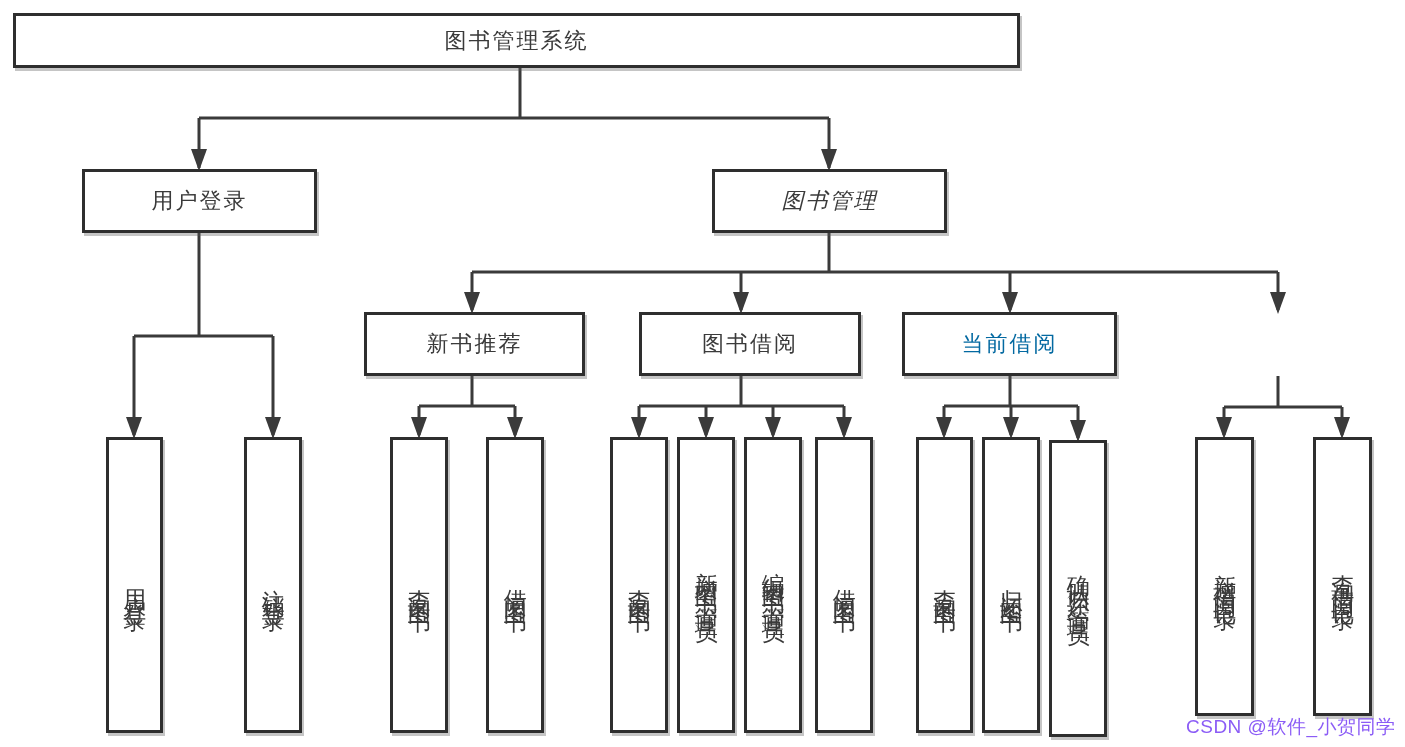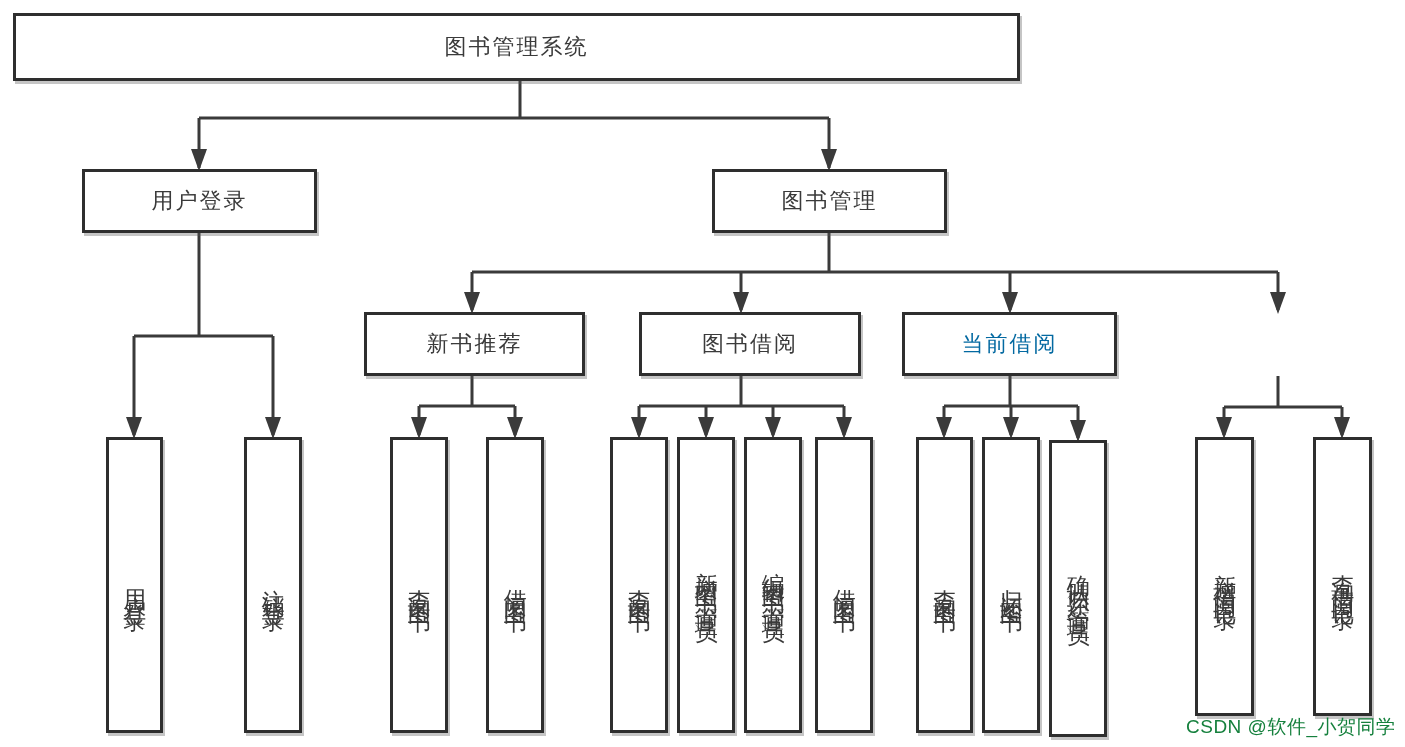--- a/index.html
+++ b/index.html
@@ -55,28 +55,28 @@
       <polygon points="773,439 765,417 781,417"></polygon>
       <polygon points="844,439 836,417 852,417"></polygon>
       <polygon points="944,439 936,417 952,417"></polygon>
       <polygon points="1011,439 1003,417 1019,417"></polygon>
       <polygon points="1078,442 1070,420 1086,420"></polygon>
       <polygon points="1224,439 1216,417 1232,417"></polygon>
       <polygon points="1342,439 1334,417 1350,417"></polygon>
     </g>
   </svg>
 
-  <div class="box" style="left: 13px; top: 13px; width: 1007px; height: 68px; border-color: rgb(46, 46, 46); color: rgb(58, 58, 58);">
+  <div class="box" style="left: 13px; top: 13px; width: 1007px; height: 55px; border-color: rgb(46, 46, 46); color: rgb(58, 58, 58);">
     <span class="hlabel">图书管理系统</span>
   </div>
 
   <div class="box" style="left: 82px; top: 169px; width: 235px; height: 64px; border-color: rgb(46, 46, 46); color: rgb(58, 58, 58);">
     <span class="hlabel">用户登录</span>
   </div>
-  <div class="box" style="left: 712px; top: 169px; width: 235px; height: 64px; border-color: rgb(46, 46, 46); color: rgb(58, 58, 58);">
+  <div class="box" style="left: 712px; top: 169px; width: 235px; height: 64px; border-color: rgb(46, 46, 46); color: rgb(58, 58, 58); font-style: italic;">
     <span class="hlabel">图书管理</span>
   </div>
 
   <div class="box" style="left: 364px; top: 312px; width: 221px; height: 64px; border-color: rgb(46, 46, 46); color: rgb(58, 58, 58);">
     <span class="hlabel">新书推荐</span>
   </div>
   <div class="box" style="left: 639px; top: 312px; width: 222px; height: 64px; border-color: rgb(46, 46, 46); color: rgb(58, 58, 58);">
     <span class="hlabel">图书借阅</span>
   </div>
   <div class="box" style="left: 902px; top: 312px; width: 215px; height: 64px; border-color: rgb(46, 46, 46); color: #0369a1;">
@@ -120,15 +120,15 @@
     <span class="vlabel">确认归还（管理员）</span>
   </div>
 
   <div class="box" style="left: 1195px; top: 437px; width: 59px; height: 279px; border-color: rgb(46, 46, 46); color: rgb(58, 58, 58);">
     <span class="vlabel">新增借阅记录</span>
   </div>
   <div class="box" style="left: 1313px; top: 437px; width: 59px; height: 279px; border-color: rgb(46, 46, 46); color: rgb(58, 58, 58);">
     <span class="vlabel">查询借阅记录</span>
   </div>
 
-  <div class="watermark" style="left: 1186px; top: 714px; color: #15803d;">CSDN @软件_小贺同学</div>
+  <div class="watermark" style="left: 1186px; top: 714px; color: #8b5cf6;">CSDN @软件_小贺同学</div>
 
 </div>
 
 </body></html>

